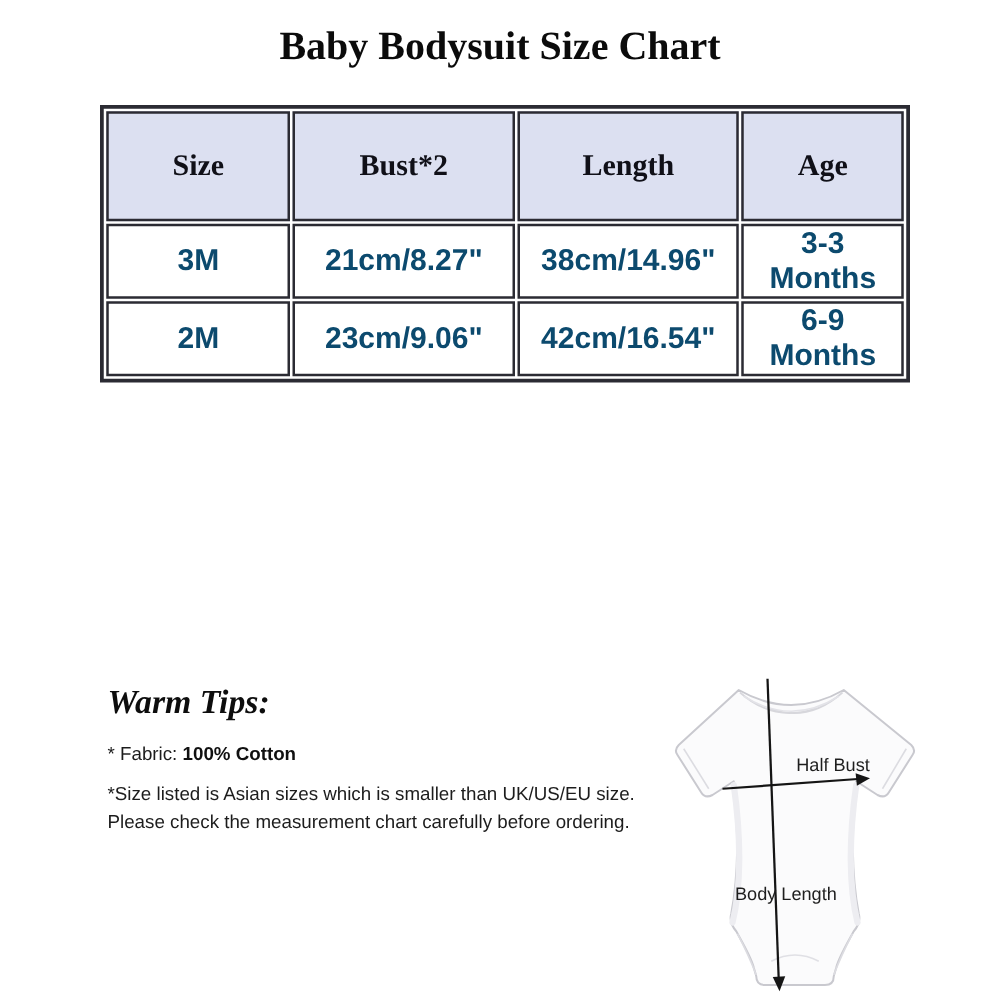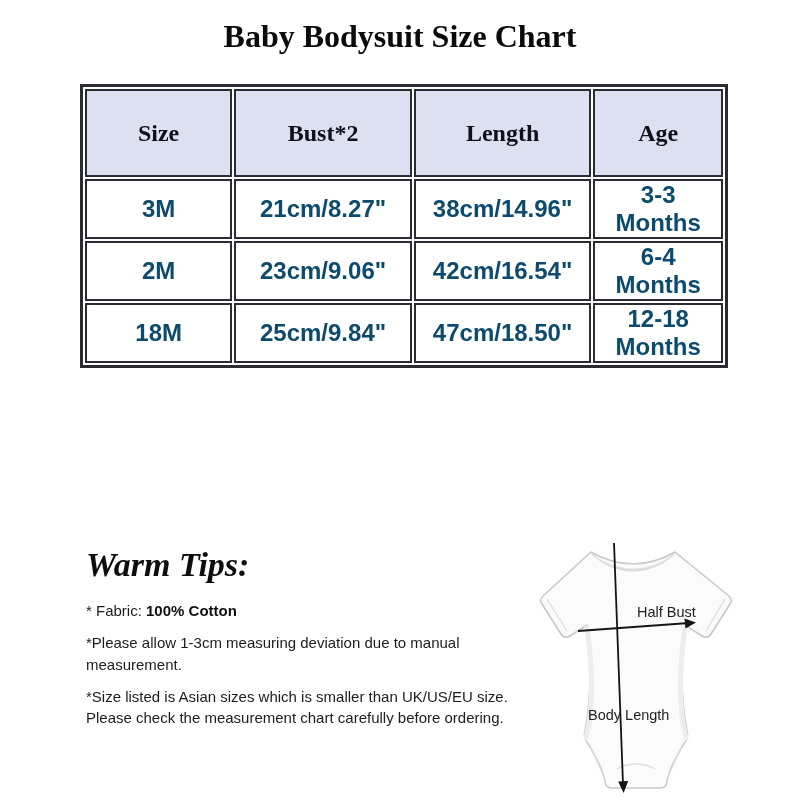--- a/index.html
+++ b/index.html
@@ -49,21 +49,21 @@
   col.c-size{width:23.3%;}
   col.c-bust{width:28.1%;}
   col.c-length{width:28.1%;}
   col.c-age{width:20.5%;}
   .tips{
     position:absolute;left:86px;top:546px;width:445px;
   }
   .tips-heading{
     font-family:"Liberation Serif","DejaVu Serif",serif;
     font-style:italic;font-weight:bold;
-    font-size:34px;color:#0d0d0d;
+    font-size:27px;color:#0d0d0d;
     margin:0 0 16px 0;
   }
   .tip{
     margin:0 0 11px 0;
     font-size:15px;line-height:1.42;color:#1c1c1c;
   }
   .tip b{font-weight:bold;color:#101010;}
   .diagram{
     position:absolute;left:533px;top:540px;width:212px;height:260px;
   }
@@ -96,36 +96,29 @@
       <tr>
         <td>3M</td>
         <td>21cm/8.27"</td>
         <td>38cm/14.96"</td>
         <td>3-3 Months</td>
       </tr>
       <tr>
         <td>2M</td>
         <td>23cm/9.06"</td>
         <td>42cm/16.54"</td>
-        <td>6-4 Months</td>
-      </tr>
-      <tr>
-        <td>18M</td>
-        <td>25cm/9.84"</td>
-        <td>47cm/18.50"</td>
-        <td>12-18 Months</td>
+        <td>6-9 Months</td>
       </tr>
     </tbody>
 </table>
 
 <div class="tips">
   <div class="tips-heading">Warm Tips:</div>
   <div id="tips-list">
       <p class="tip">* Fabric: <b>100% Cotton</b></p>
-      <p class="tip">*Please allow 1-3cm measuring deviation due to manual measurement.</p>
       <p class="tip">*Size listed is Asian sizes which is smaller than UK/US/EU size. Please check the measurement chart carefully before ordering.</p>
     </div>
 </div>
 
 <svg class="diagram" viewBox="0 0 212 260" xmlns="http://www.w3.org/2000/svg">
 
   <g>
     <path d="M58,12
          Q100,36 142,12
          L196,56 Q200,60 197,64

